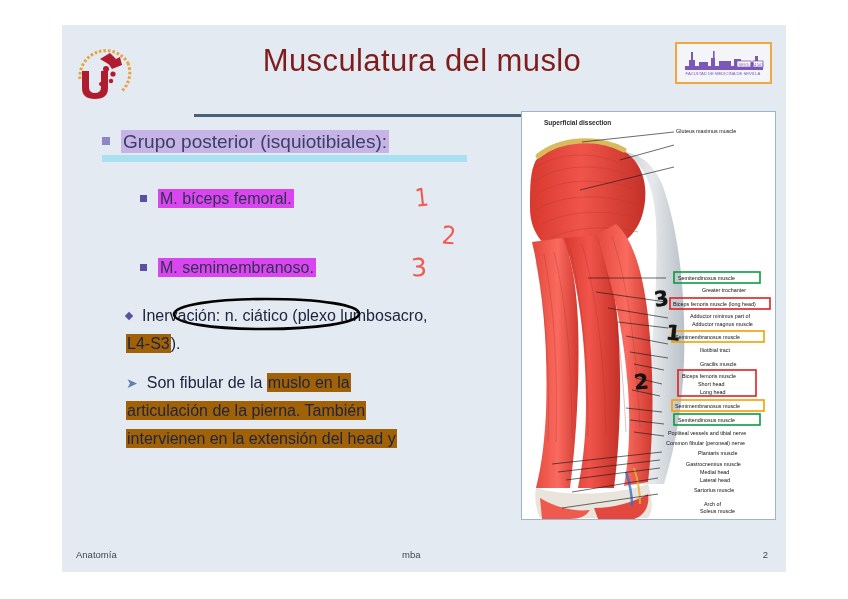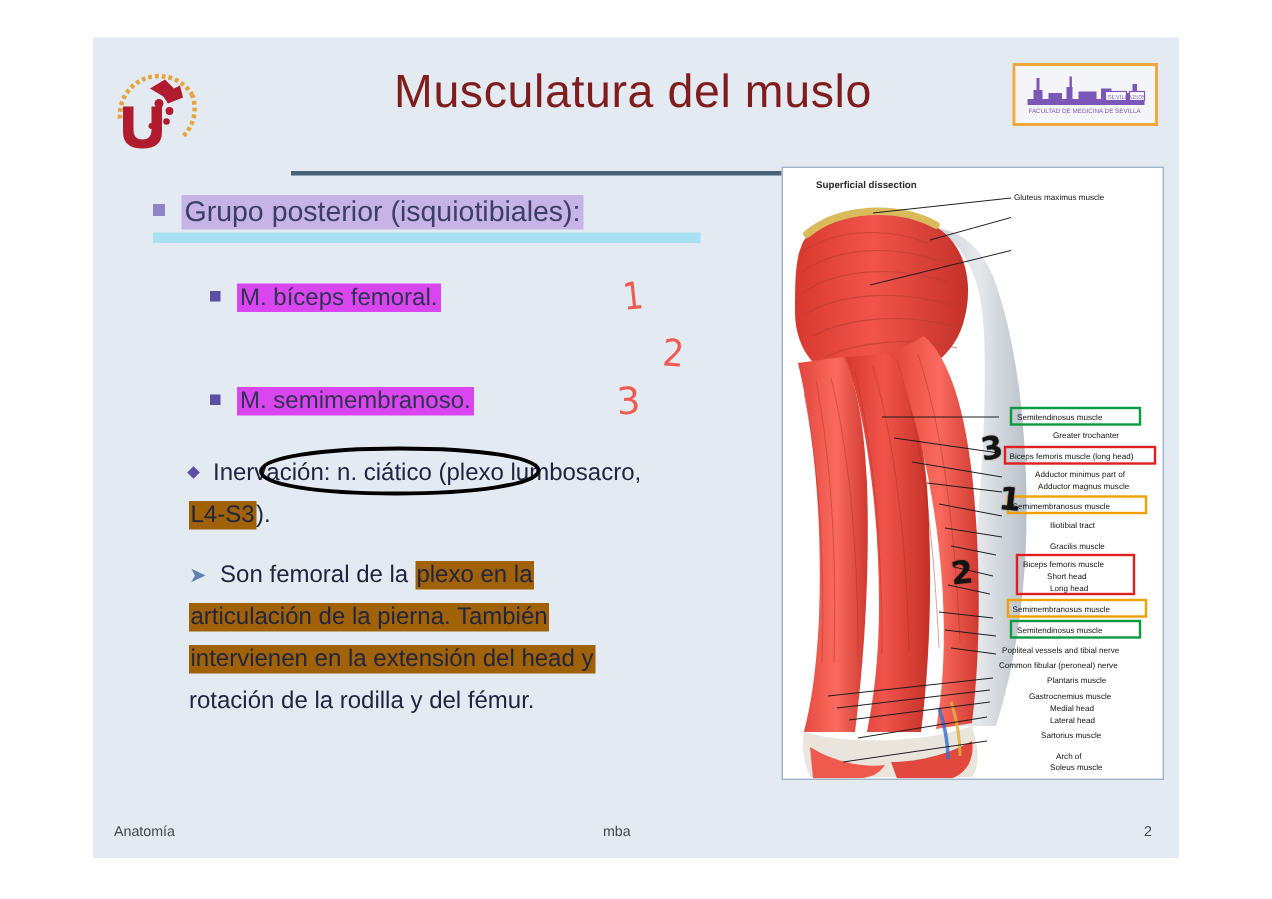--- a/index.html
+++ b/index.html
@@ -296,24 +296,23 @@
       <span class="hl-cyan">L4-S3</span><span>).</span>
     </div>
 
     <div class="ellipse-ann">
       <svg width="192" height="34" viewBox="0 0 192 34">
         <path d="M96 2 C150 2 190 8 189 17 C188 26 146 32 94 32 C42 32 3 26 4 17 C5 8 44 2 96 2 Z" fill="none" stroke="#000000" stroke-width="2.6" stroke-linecap="round"></path>
       </svg>
     </div>
 
     <div class="lvl4">
-      <span class="arrow">➤</span><span>Son femoral de la </span><span class="hl-cyan">plexo en la</span><br>
+      <span class="arrow">➤</span><span>Son fibular de la </span><span class="hl-cyan">muslo en la</span><br>
       <span class="hl-cyan">articulación de la pierna. También</span><br>
       <span class="hl-cyan">intervienen en la extensión del head y</span><br>
-      <span>rotación de la rodilla y del fémur.</span>
     </div>
 
     <div id="figure">
       <svg width="253" height="407" viewBox="0 0 253 407">
         <rect width="253" height="407" fill="#ffffff"></rect>
 
         <text x="22" y="13" font-family="'Liberation Sans',sans-serif" font-size="6.5" font-weight="bold" fill="#2a2a2a">Superficial dissection</text>
 
         <defs>
           <linearGradient id="mRed" x1="0" y1="0" x2="1" y2="0">

